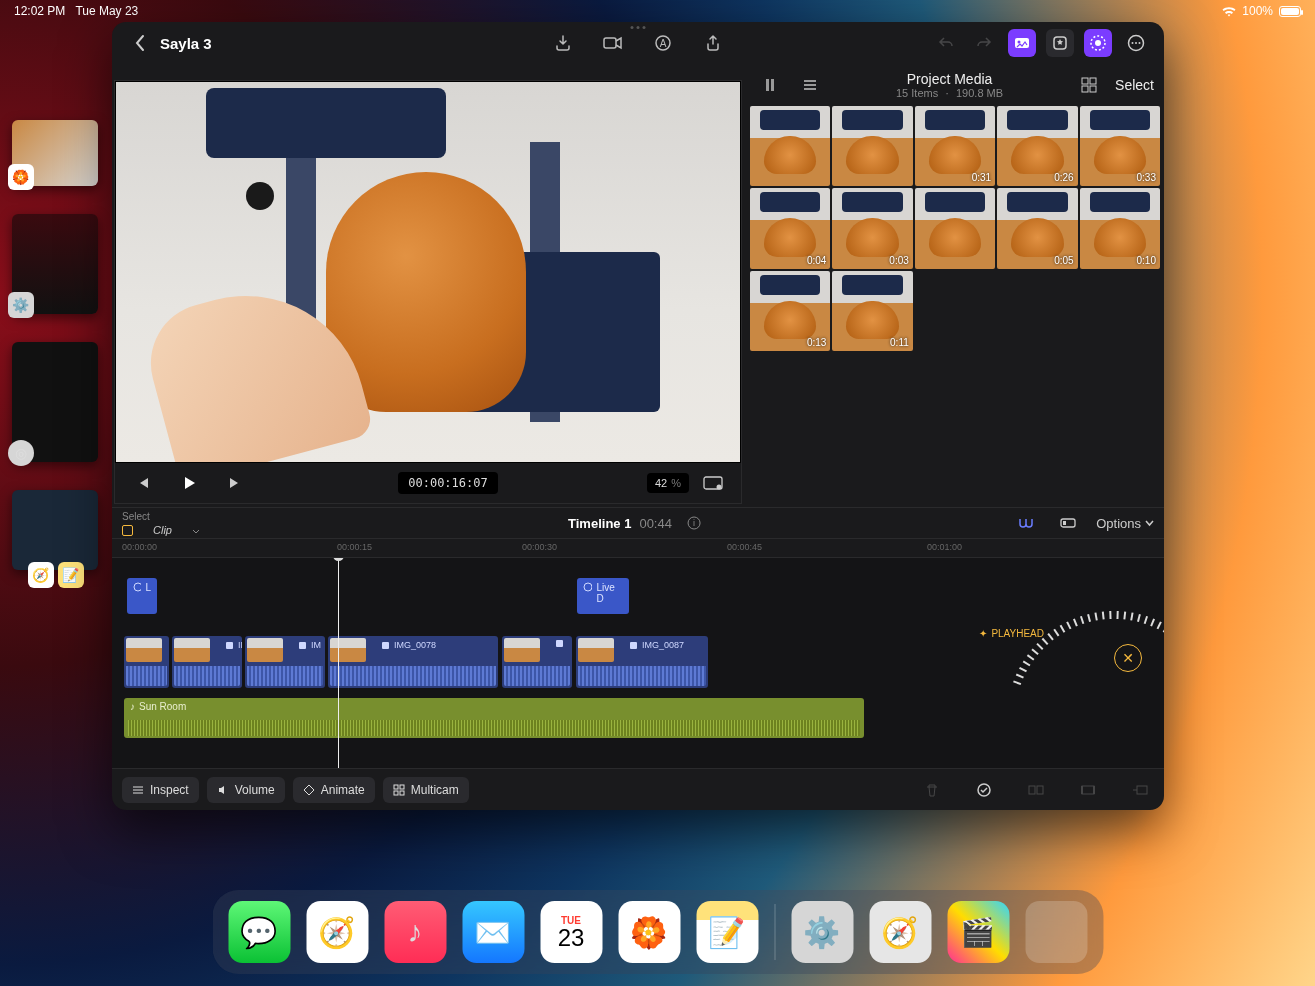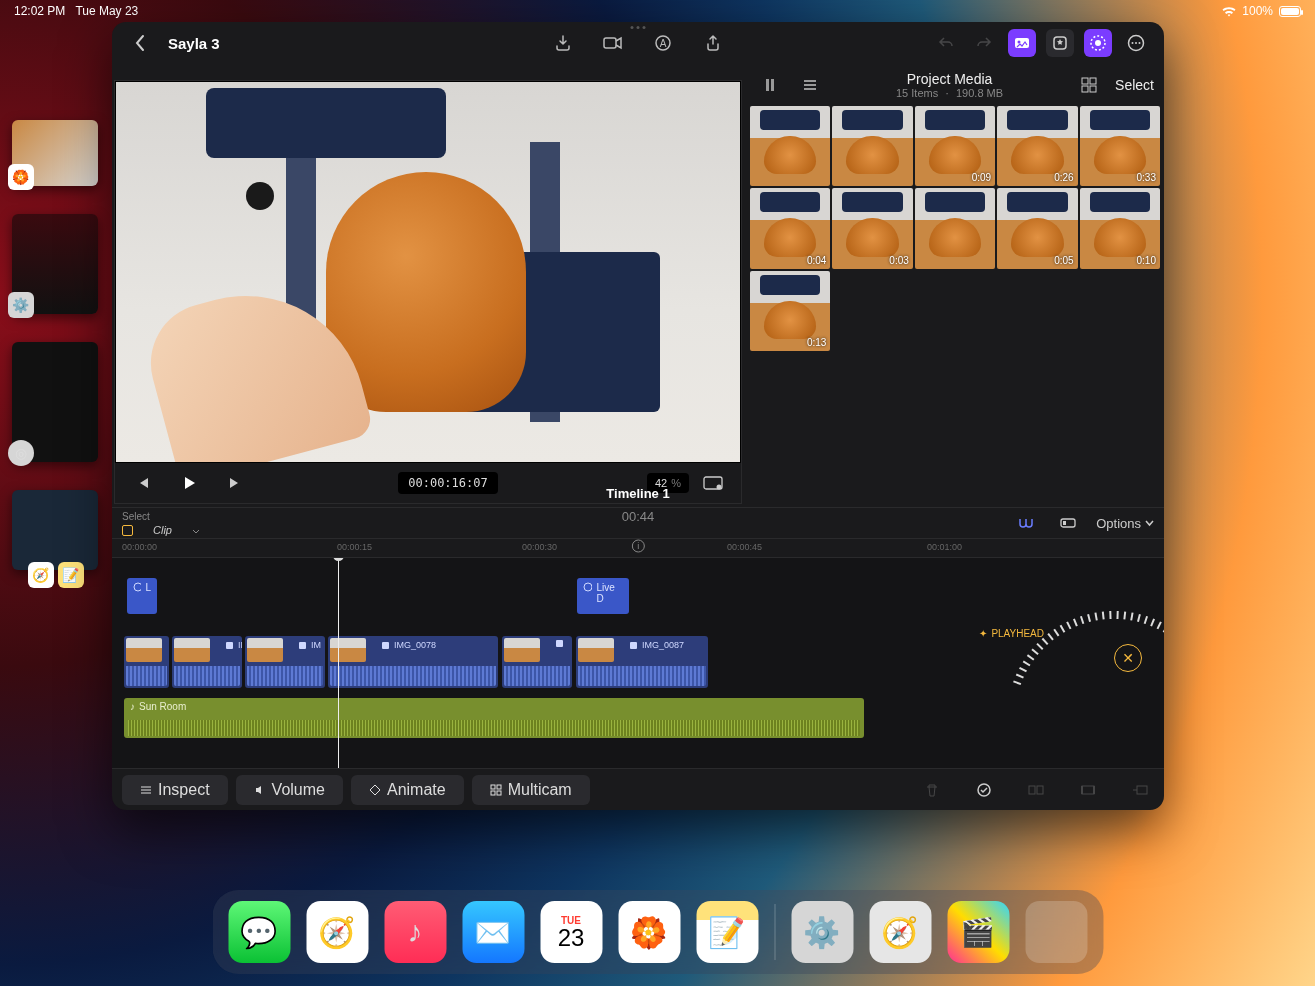--- a/index.html
+++ b/index.html
@@ -22,21 +22,21 @@
   .side-pair { position:absolute; left:16px; bottom:-18px; display:flex; gap:4px;}
   .mini-app { width:26px; height:26px; border-radius:6px; background:#fff; display:flex; align-items:center; justify-content:center; font-size:14px;}
 
   
   .app {
     position:absolute; left:112px; top:22px; width:1052px; height:788px;
     background:#1a1a1c; border-radius:14px; overflow:hidden; box-shadow:0 20px 50px rgba(0,0,0,.6);
     display:flex; flex-direction:column;
   }
   .titlebar { height:42px; display:flex; align-items:center; justify-content:space-between; padding:0 14px; position:relative;}
-  .tb-left { display:flex; align-items:center; gap:14px;}
+  .tb-left { display:flex; align-items:center; gap:6px;}
   .tb-center { position:absolute; left:50%; transform:translateX(-50%); display:flex; gap:22px; color:#bbb;}
   .tb-right { display:flex; align-items:center; gap:10px;}
   .tb-left .title { font-size:15px; font-weight:600; color:#fff;}
   .icon-btn { width:28px; height:28px; display:flex; align-items:center; justify-content:center; border-radius:6px; cursor:pointer; color:#ccc;}
   .icon-btn.active { background:#7b3cff; color:#fff;}
   .icon-btn.alt { background:#2a2a2e;}
   .handle-dots { position:absolute; top:4px; left:50%; transform:translateX(-50%); display:flex; gap:3px;}
   .handle-dots span{ width:3px; height:3px; border-radius:50%; background:#555;}
 
   .content { flex:1; display:flex; flex-direction:column;}
@@ -71,21 +71,21 @@
   .thumb .tree { position:absolute; top:4px; left:10px; right:10px; height:20px; background:#1c2a4a; border-radius:4px;}
   .thumb .catspot { position:absolute; bottom:12px; left:14px; right:14px; top:30px; background:radial-gradient(circle,#e29243,#b05d10); border-radius:40px 40px 20px 20px;}
   .thumb .dur { position:absolute; bottom:3px; right:4px; font-size:10px; color:#fff; text-shadow:0 0 3px #000;}
 
   
   .timeline-area { flex:1; display:flex; flex-direction:column; border-top:1px solid #2a2a2c; margin-top:3px; position:relative;}
   .tl-head { height:30px; display:flex; align-items:center; padding:0 10px; font-size:11px; color:#888; position:relative;}
   .tl-head .left .lbl{ font-size:10px; color:#888;}
   .clip-tag { display:flex; gap:20px; align-items:flex-end; margin-top:2px;font-style:italic;}
   .clip-sq { width:11px; height:11px; border:1.5px solid #f5b93e; border-radius:2px;}
-  .tl-center { position:absolute; left:50%; transform:translateX(-50%); display:flex; gap:8px; align-items:center; color:#ccc; font-size:13px;flex-direction:column;}
+  .tl-center { position:absolute; left:50%; transform:translateX(-50%); display:flex; gap:8px; align-items:center; color:#ccc; font-size:13px;}
   .tl-right { position:absolute; right:10px; display:flex; gap:14px; align-items:center; color:#ccc; font-size:13px;}
   .ruler { height:20px; position:relative; font-size:9px; color:#666; border-top:1px solid #2a2a2c; border-bottom:1px solid #2a2a2c;}
   .ruler span { position:absolute; top:3px;}
   .tracks { position:relative; flex:1; background:#141416; overflow:hidden;}
   .playhead-line { position:absolute; top:0; bottom:0; left:226px; width:1px; background:#eee; z-index:5;}
   .playhead-line::before { content:""; position:absolute; top:-11px; left:-5px; width:11px; height:14px; background:#ddd; border-radius:3px 3px 6px 6px;}
   .title-clip { position:absolute; top:20px; height:36px; background:#3a57c8; border-radius:3px; font-size:10px; color:#dce3ff; padding:4px 6px; display:flex; gap:4px; align-items:flex-start; overflow:hidden;}
   .video-clip { position:absolute; top:78px; height:52px; background:#2d3d7a; border-radius:3px; overflow:hidden; display:flex;}
   .vc-thumb { width:36px; height:24px; background:linear-gradient(180deg,#d8d6d3 40%,#c98843 40%); margin:2px 0 0 2px; border-radius:2px;}
   .vc-label { position:absolute; top:4px; left:54px; font-size:9px; color:#cfd8ff; display:flex; gap:3px; align-items:center;}
@@ -93,21 +93,21 @@
   .music-clip { position:absolute; top:140px; height:40px; background:#788f2e; border-radius:3px; left:12px; width:740px; overflow:hidden;}
   .music-clip .lbl { font-size:10px; color:#e9efcf; padding:3px 6px; display:flex; gap:4px; align-items:center;}
   .music-clip .wave { position:absolute; bottom:2px; left:4px; right:4px; height:16px; background:repeating-linear-gradient(90deg,#9ab33f 0 1px,#6d821f 1px 3px);}
   .playhead-badge { position:absolute; right:120px; top:70px; font-size:10px; color:#f5b93e; display:flex; gap:4px; align-items:center; z-index:4;}
   .dial { position:absolute; right:-60px; bottom:-60px; width:220px; height:220px; border-radius:50%; border:1px dashed transparent;}
   .dial svg { width:100%; height:100%;}
   .dial-x { position:absolute; right:22px; bottom:96px; width:28px; height:28px; border:1px solid #f5b93e; border-radius:50%; color:#f5b93e; display:flex; align-items:center; justify-content:center; font-size:14px;}
 
   .bottombar { height:42px; border-top:1px solid #2a2a2c; display:flex; align-items:center; justify-content:space-between; padding:0 10px;}
   .bb-left { display:flex; gap:8px;}
-  .pill { background:#2a2a2e; border-radius:6px; padding:6px 18px; font-size:16px; color:#ddd; display:flex; gap:6px; align-items:center; cursor:pointer;}
+  .pill { background:#2a2a2e; border-radius:6px; padding:6px 10px; font-size:12px; color:#ddd; display:flex; gap:6px; align-items:center; cursor:pointer;}
   .bb-right { display:flex; gap:24px; color:#555; font-size:16px;}
 
   
   .dock { position:absolute; bottom:12px; left:50%; transform:translateX(-50%); height:84px; padding:10px 16px; background:rgba(60,70,90,.35); backdrop-filter:blur(20px); border-radius:26px; display:flex; align-items:center; gap:16px;}
   .dock-sep { width:1px; height:56px; background:rgba(255,255,255,.25);}
   .dock-app { width:62px; height:62px; border-radius:14px; display:flex; align-items:center; justify-content:center; font-size:30px;}
   svg { display:block; }
 </style>
 </head>
 <body>
@@ -315,21 +315,21 @@
               <div class="tree"></div>
               <div class="catspot"></div>
             </div>
             <div class="thumb">
               <div class="tree"></div>
               <div class="catspot"></div>
             </div>
             <div class="thumb">
               <div class="tree"></div>
               <div class="catspot"></div>
-              <div class="dur">0:09</div>
+              <div class="dur">0:31</div>
             </div>
             <div class="thumb">
               <div class="tree"></div>
               <div class="catspot"></div>
               <div class="dur">0:26</div>
             </div>
             <div class="thumb">
               <div class="tree"></div>
               <div class="catspot"></div>
               <div class="dur">0:33</div>
@@ -355,20 +355,25 @@
             </div>
             <div class="thumb">
               <div class="tree"></div>
               <div class="catspot"></div>
               <div class="dur">0:10</div>
             </div>
             <div class="thumb">
               <div class="tree"></div>
               <div class="catspot"></div>
               <div class="dur">0:13</div>
+            </div>
+            <div class="thumb">
+              <div class="tree"></div>
+              <div class="catspot"></div>
+              <div class="dur">0:11</div>
             </div>
           </div>
       </div>
     </div>
 
     <div class="timeline-area">
       <div class="tl-head">
         <div class="left">
           <div class="lbl">Select</div>
           <div class="clip-tag">

